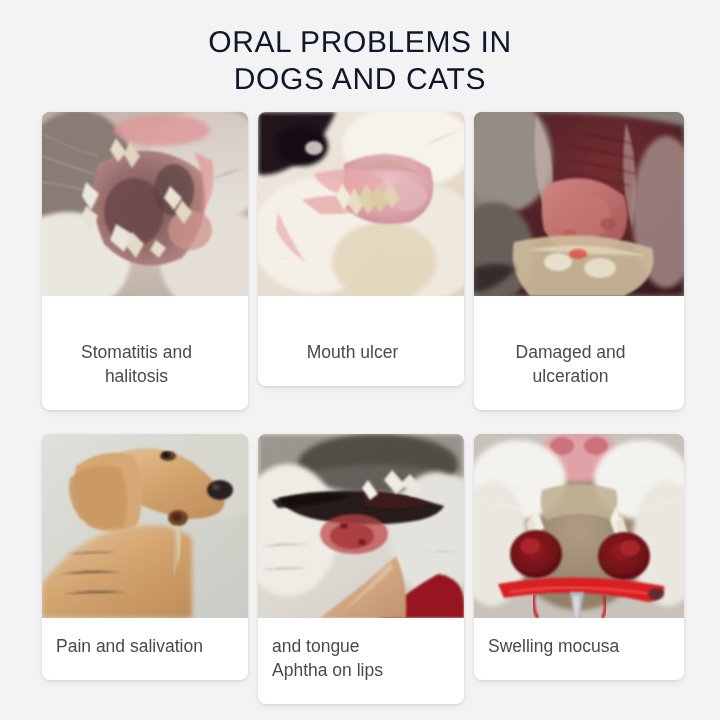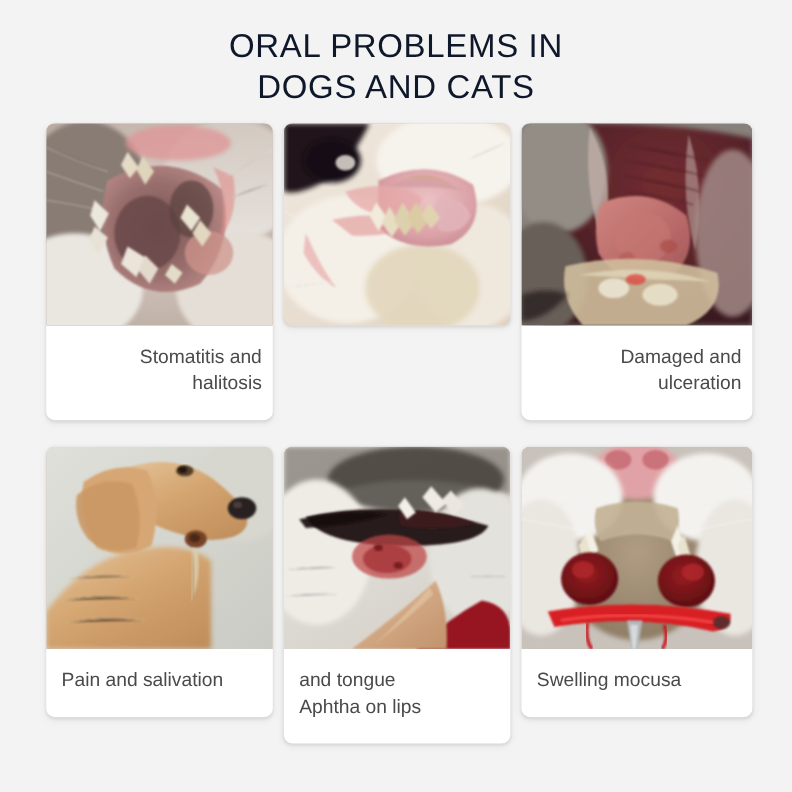--- a/index.html
+++ b/index.html
@@ -64,21 +64,21 @@
   }
   .card-photo svg { display: block; width: 100%; height: 100%; }
 
   .card-caption {
     padding: 16px 14px 22px 14px;
     color: #4a4a4a;
     font-size: 17.5px;
     line-height: 24px;
     font-weight: 400;
   }
-  .card-caption.center { text-align: right; padding-left: 10px; padding-right: 10px; }
+  .card-caption.center { text-align: center; padding-left: 10px; padding-right: 27px; margin-top: 28px; }
   .card-caption.left   { text-align: left; }
 
   .cap-line { display: block; white-space: nowrap; }
 </style>
 </head>
 <body>
 
 <h1 class="infographic-title">
   <span class="title-line">ORAL PROBLEMS IN</span>
   <span class="title-line">DOGS AND CATS</span>
@@ -193,20 +193,23 @@
             <path d="M132 72 L142 86 L134 96 L125 84Z" fill="#e6d8b4"></path>
           </g>
           <g stroke="#ffffff" stroke-width="0.9" opacity="0.55" filter="url(#soft2b)">
             <path d="M206 16 Q180 26 166 34"></path>
               <path d="M0 80 Q22 92 40 102"></path>
             <path d="M0 150 Q26 146 46 144"></path>
           </g>
           <rect width="206" height="184" fill="#000" opacity="0.02"></rect>
         </svg>
       </div>
+      <div class="card-caption center">
+        <span class="cap-line">Mouth ulcer</span>
+      </div>
     </div>
 
     <div class="problem-card wide">
       <div class="card-photo">
         <svg viewBox="0 0 210 184" preserveAspectRatio="none" aria-hidden="true">
           <defs>
             <radialGradient id="p3deep" cx="58%" cy="30%" r="70%">
               <stop offset="0%" stop-color="#7a2f34"></stop>
               <stop offset="55%" stop-color="#5d262c"></stop>
               <stop offset="100%" stop-color="#3d1b20"></stop>

